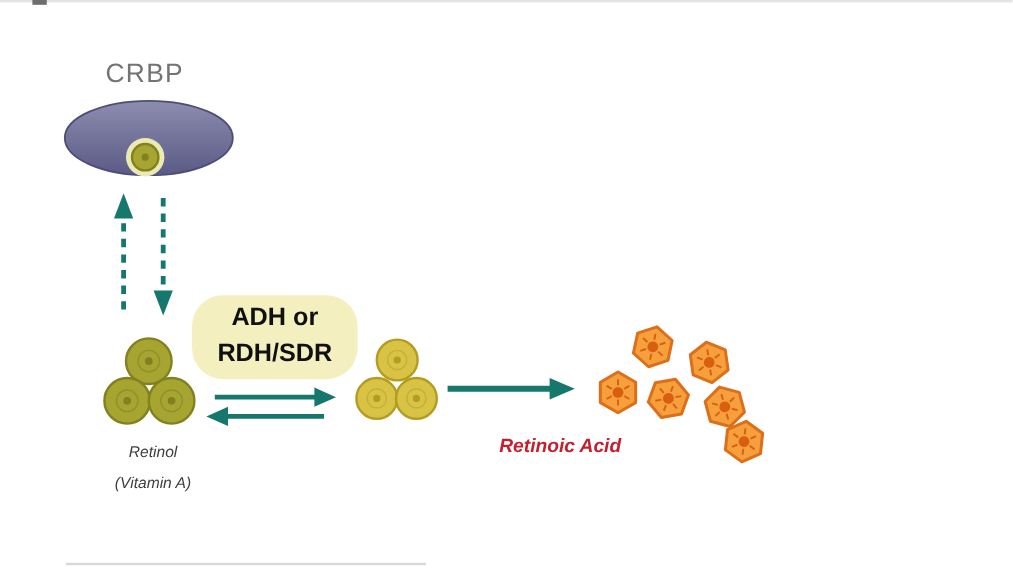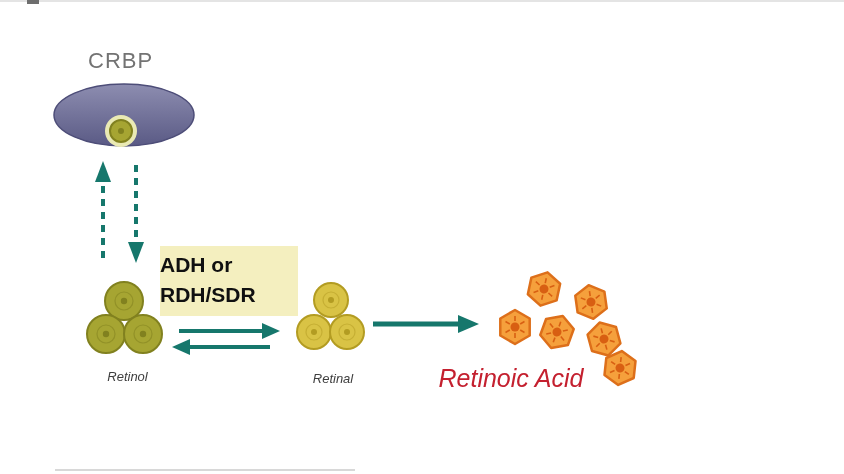--- a/index.html
+++ b/index.html
@@ -24,22 +24,22 @@
   .hex{fill:var(--hex-fill,#f5a03c);stroke:var(--hex-stroke,#dd6f1a);stroke-width:2.5;stroke-linejoin:round;}
   .hex-dot{fill:var(--hex-center,#d85f12);}
   .hex-spoke{stroke:var(--hex-center,#d85f12);stroke-width:1.6;}
 
   
   .label{position:absolute;color:var(--label-text,#3e3e3e);}
   .crbp-label{left:88px;top:48px;font-size:22px;letter-spacing:1px;color:#737373;}
   .node-label{font-style:italic;font-size:13px;text-align:center;line-height:26px;}
   .retinol-label{left:35px;top:364px;width:185px;}
   .retinal-label{left:283px;top:366px;width:100px;}
-  .retinoic-label{left:416px;top:364px;width:190px;font-weight:normal;font-size:25px;font-style:italic;text-align:center;color:var(--retinoic-text,#c4202f);}
-  .enzyme-box{position:absolute;left:160px;top:246px;width:138px;background:var(--enzyme-bg,#f4efbf);color:var(--enzyme-text,#101010);font-weight:bold;font-size:21px;line-height:30px;padding:4px 0 6px;}
+  .retinoic-label{left:416px;top:364px;width:190px;font-weight:bold;font-size:16px;font-style:italic;text-align:left;color:var(--retinoic-text,#c4202f);}
+  .enzyme-box{position:absolute;left:160px;top:246px;width:138px;background:var(--enzyme-bg,#f4efbf);color:var(--enzyme-text,#101010);font-weight:bold;font-size:21px;line-height:30px;text-align:center;padding:4px 0 6px;border-radius:26px;}
 
   
   .hairline-top{position:absolute;left:0;top:0;width:844px;height:2px;background:#e4e4e4;}
   .hairline-bottom{position:absolute;left:55px;top:469px;width:300px;height:2px;background:#d8d8d8;}
   .corner-tick{position:absolute;left:27px;top:0;width:12px;height:4px;background:#6e6e6e;}
 </style>
 </head>
 <body>
 
 <div class="canvas">
@@ -131,23 +131,23 @@
 
   <div class="label crbp-label">CRBP</div>
 
   <div class="enzyme-box">
     <div>ADH or</div>
     <div>RDH/SDR</div>
   </div>
 
   <div class="label node-label retinol-label">
     <div>Retinol</div>
+    <div>(Vitamin A)</div>
   </div>
 
-  <div class="label node-label retinal-label">Retinal</div>
 
   <div class="label retinoic-label">Retinoic Acid</div>
 
   <div class="hairline-top"></div>
   <div class="corner-tick"></div>
   <div class="hairline-bottom"></div>
 
 </div>
 
 </body></html>

